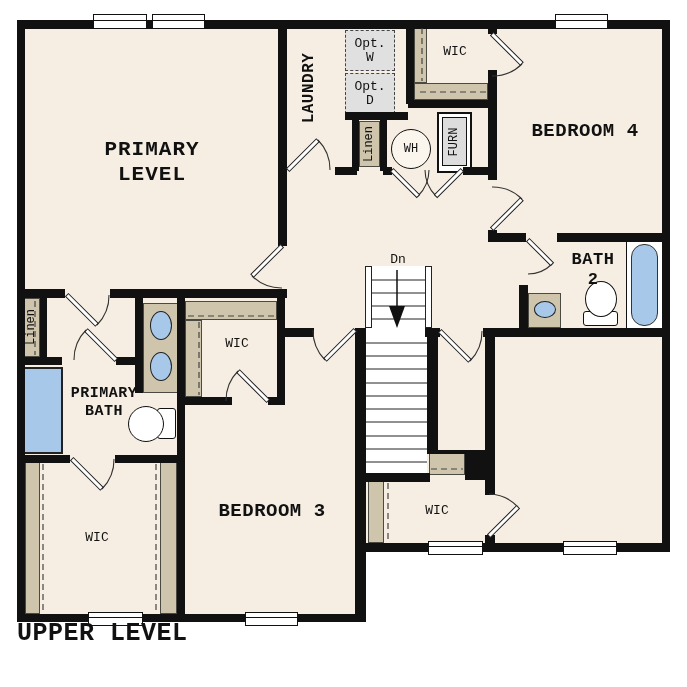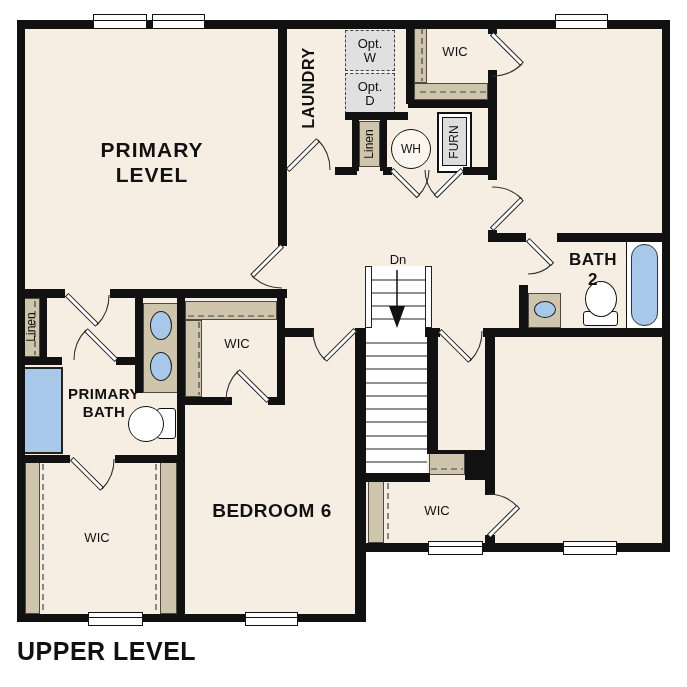--- a/index.html
+++ b/index.html
@@ -1,16 +1,16 @@
 <!DOCTYPE html>
 <html><head>
 <meta charset="utf-8">
 <style>
   html,body{margin:0;padding:0;background:#fff;font-family:"Liberation Sans",sans-serif;}
-  #plan{position:relative;width:687px;height:687px;background:#fff;overflow:hidden;}
+  #plan{position:relative;width:687px;height:687px;background:#fff;overflow:hidden;font-family:Liberation Mono, monospace;}
   .abs{position:absolute;}
   .floor{position:absolute;background:#f6eee2;}
   .wall{position:absolute;background:#111;}
   .tan{position:absolute;background:#cfc5ac;border:1px solid #4a4a42;box-sizing:border-box;}
   .blue{position:absolute;background:#a8c8ea;border:2px solid #222;box-sizing:border-box;}
   .oval{position:absolute;background:#a8c8ea;border:1.5px solid #222;border-radius:50%;box-sizing:border-box;}
   .white-box{position:absolute;background:#fff;border:1.5px solid #111;box-sizing:border-box;}
   .gray-box{position:absolute;background:#e0e0e0;border:1.5px dashed #444;box-sizing:border-box;
             display:flex;align-items:center;justify-content:center;text-align:center;
             font-size:13px;line-height:14px;color:#111;}
@@ -226,30 +226,31 @@
       </g>
     </g>
   </svg>
 
   <div class="lbl b suite" style="left:62px;top:137px;width:180px;">
     <div>PRIMARY</div>
     <div>LEVEL</div>
   </div>
   <div class="lbl b rot" style="left:259px;top:78px;width:100px;height:20px;font-size:16px;line-height:20px;">LAUNDRY</div>
   <div class="lbl" style="left:433px;top:44px;width:44px;font-size:13px;">WIC</div>
+  <div class="lbl b room-big" style="left:495px;top:120px;width:180px;">BEDROOM 4</div>
   <div class="lbl b" style="left:558px;top:250px;width:70px;font-size:17px;line-height:20px;">
     <div>BATH</div>
     <div>2</div>
   </div>
-  <div class="lbl b room-big" style="left:182px;top:500px;width:180px;">BEDROOM 6</div>
+  <div class="lbl b room-big" style="left:182px;top:500px;width:180px;">BEDROOM 3</div>
   <div class="lbl b" style="left:48px;top:385px;width:112px;font-size:15px;line-height:18px;">
     <div>PRIMARY</div>
     <div>BATH</div>
   </div>
   <div class="lbl" style="left:215px;top:336px;width:44px;font-size:13px;">WIC</div>
   <div class="lbl" style="left:75px;top:530px;width:44px;font-size:13px;">WIC</div>
   <div class="lbl" style="left:415px;top:503px;width:44px;font-size:13px;">WIC</div>
   <div class="lbl rot" style="left:6px;top:317px;width:50px;height:20px;font-size:12px;line-height:20px;">Linen</div>
   <div class="lbl rot" style="left:344px;top:134px;width:50px;height:20px;font-size:12px;line-height:20px;">Linen</div>
   <div class="lbl" style="left:383px;top:252px;width:30px;font-size:13px;">Dn</div>
 
-  <div class="title" style="left:17px;top:637px;">UPPER LEVEL</div>
+  <div class="title" style="left:17px;top:619px;">UPPER LEVEL</div>
 </div>
 
 </body></html>

